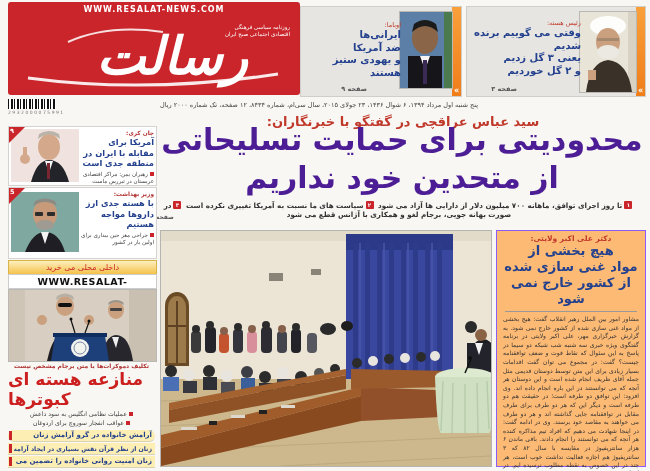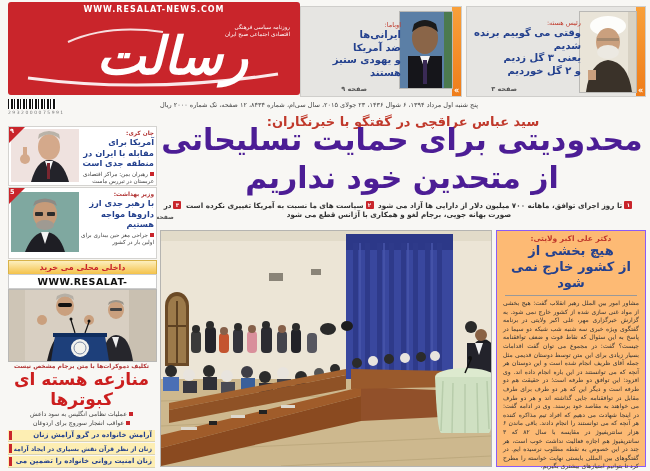--- a/index.html
+++ b/index.html
@@ -43,25 +43,25 @@
   
   .sidebox{left:8px;width:147px;background:#fff;border:1px solid #d4d3d0;}
   .corner{position:absolute;left:0;top:0;width:0;height:0;border-top:16px solid #c9252b;border-right:16px solid transparent;}
   .corner span{position:absolute;left:1px;top:-16px;color:#fff;font-size:6.5px;font-weight:bold;}
   .sb-text{position:absolute;right:2px;top:3px;width:74px;padding-left:44px;}
   .sb-kick{color:#b03030;font-size:5.8px;font-weight:bold;text-align:right;}
   .sb-head{color:#24418e;font-size:8.3px;font-weight:bold;line-height:10.5px;text-align:right;margin-top:1px;}
   .sb-bullet{font-size:5.6px;color:#444;text-align:right;line-height:7px;margin-top:2px;}
   .redsq{display:inline-block;width:4px;height:4px;background:#c9252b;margin-left:2px;}
   .adstrip{left:8px;top:260px;width:147px;height:13px;background:linear-gradient(#fdeFBE,#f4c24a);
-           border:1px solid #d8b34a;color:#c9252b;font-weight:bold;font-size:8px;text-align:center;line-height:13px;}
+           border:1px solid #d8b34a;color:#c9252b;font-weight:normal;font-size:8px;text-align:center;line-height:13px;}
   .urlbanner{left:8px;top:274px;width:147px;height:13px;background:#fff;border:1px solid #ccc;
              color:#111;font-weight:bold;font-size:9.5px;letter-spacing:.5px;text-align:center;line-height:13px;}
   .doves-kick{left:8px;top:362px;width:147px;text-align:center;color:#b03030;font-size:6px;font-weight:bold;}
-  .doves-h{left:8px;top:369px;width:147px;text-align:center;color:#cc1f1f;font-weight:bold;font-size:17px;line-height:20px;}
+  .doves-h{left:8px;top:369px;width:147px;text-align:left;color:#cc1f1f;font-weight:bold;font-size:17px;line-height:20px;}
   .doves-b{left:8px;top:410px;width:147px;text-align:center;font-size:6.2px;color:#444;line-height:8.5px;}
   .hl-row{left:8px;width:147px;height:11px;background:#fdeeb3;border-bottom:1px solid #d9d2b5;}
   .hl-bar{position:absolute;left:1px;top:1px;width:3px;height:9px;background:#c9252b;}
   .hl-text{position:absolute;right:3px;top:0;width:138px;color:#24418e;font-size:7px;font-weight:bold;
            line-height:11px;text-align:right;white-space:nowrap;overflow:hidden;}
 
   
   .mainphoto{left:160px;top:230px;width:330px;height:235px;border:1px solid #b5b4b1;background:#e8e2d4;}
 
   
@@ -177,21 +177,21 @@
       <rect x="36" y="20" width="8" height="4" rx="1" fill="#2c2c2c"></rect>
       <ellipse cx="34" cy="33" rx="9" ry="5" fill="#9f9a92"></ellipse>
       <path d="M14 60 q8 -20 20 -20 q14 0 20 20 z" fill="#1e1e24"></path>
       <polygon points="30,40 38,40 34,52" fill="#f4f4f4"></polygon>
     </svg>
     <div class="corner">
         <span>5</span>
       </div>
     <div class="sb-text rtl">
       <div class="sb-kick">وزیر بهداشت:</div>
-      <div class="sb-head">با رهبر جدی ارز داروها مواجه هستیم</div>
+      <div class="sb-head">با هسته جدی ارز داروها مواجه هستیم</div>
       <div class="sb-bullet"><span class="redsq"></span><span>جراحی مغز حین بیداری برای اولین بار در کشور</span></div>
     </div>
   </div>
 
   <div class="abs adstrip rtl">داخلی محلی می خرید</div>
   <div class="abs urlbanner">WWW.RESALAT-NEWS.COM</div>
 
   <svg class="abs photo-frame" style="left:8px;top:289px;" width="147" height="71" viewBox="0 0 147 71">
     <rect width="147" height="71" fill="#d8cfc2"></rect>
     <rect x="120" width="27" height="71" fill="#c9c0b1"></rect>
@@ -224,21 +224,21 @@
   <div class="abs doves-kick rtl">تکلیف دموکرات‌ها با متن برجام مشخص نیست</div>
   <div class="abs doves-h rtl">
     <div>منازعه هسته ای</div>
     <div>کبوترها</div>
   </div>
   <div class="abs doves-b rtl">
     <div><span class="redsq"></span><span>عملیات نظامی انگلیس به سود داعش</span></div>
     <div><span class="redsq"></span><span>عواقب انفجار سوروچ برای اردوغان</span></div>
   </div>
 
-  <div class="abs hl-row" style="top:430px;">
+  <div class="abs hl-row" style="top:430px;border-radius:6px;">
     <div class="hl-bar"></div>
     <div class="hl-text rtl">آرامش خانواده در گرو آرامش زنان</div>
   </div>
   <div class="abs hl-row" style="top:443px;">
     <div class="hl-bar"></div>
     <div class="hl-text rtl" style="font-size:6.2px;">زنان از نظر قرآن نقش بسیاری در ایجاد آرامش در خانواده دارند</div>
   </div>
   <div class="abs hl-row" style="top:456px;">
     <div class="hl-bar"></div>
     <div class="hl-text rtl">زنان امنیت روانی خانواده را تضمین می کنند</div>
@@ -365,20 +365,21 @@
       </g>
       <line x1="310" y1="128" x2="304" y2="142" stroke="#111" stroke-width="1.5"></line>
       <circle cx="309" cy="127" r="2" fill="#111"></circle>
     </g>
   </svg>
 
   <div class="abs rightcol rtl">
     <div class="rc-kick">دکتر علی اکبر ولایتی:</div>
     <div class="rc-head">
       <div>هیچ بخشی از</div>
+      <div>مواد غنی سازی شده</div>
       <div>از کشور خارج نمی شود</div>
     </div>
     <div class="rc-rule"></div>
     <div class="rc-body">مشاور امور بین الملل رهبر انقلاب گفت: هیچ بخشی از مواد غنی سازی شده از کشور خارج نمی شود. به گزارش خبرگزاری مهر، علی اکبر ولایتی در برنامه گفتگوی ویژه خبری سه شنبه شب شبکه دو سیما در پاسخ به این سئوال که نقاط قوت و ضعف توافقنامه چیست؟ گفت: در مجموع می توان گفت اقدامات بسیار زیادی برای این متن توسط دوستان قدیمی مثل جمله آقای ظریف انجام شده است و این دوستان هر آنچه که می توانستند در این باره انجام داده اند. وی افزود: این توافق دو طرفه است؛ در حقیقت هم دو طرفه است و دیگر این که هر دو طرف برای طرف مقابل در توافقنامه جایی گذاشته اند و هر دو طرف می خواهند به مقاصد خود برسند. وی در ادامه گفت: در اینجا شهادت می دهیم که افراد تیم مذاکره کننده هر آنچه که می توانستند را انجام دادند. باقی ماندن ۶ هزار سانتریفیوژ در مقایسه با سال ۸۲ که ۳ سانتریفیوژ هم اجازه فعالیت نداشت خوب است، هر چند در این خصوص به نقطه مطلوب نرسیده ایم. در گفتگوهای بین المللی بایستی نهایت خواسته را مطرح کرد تا بتوانیم امتیازهای بیشتری بگیریم.</div>
 
   </div>
 
 </div>
 
 </body></html>

